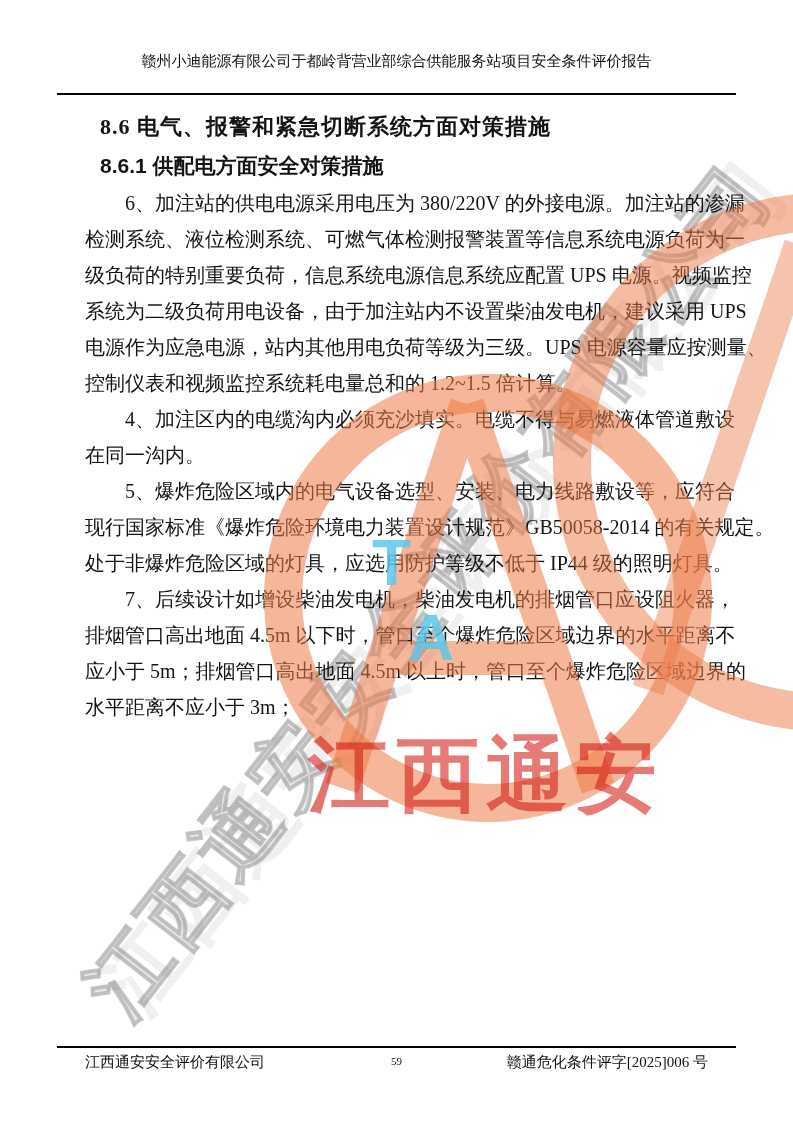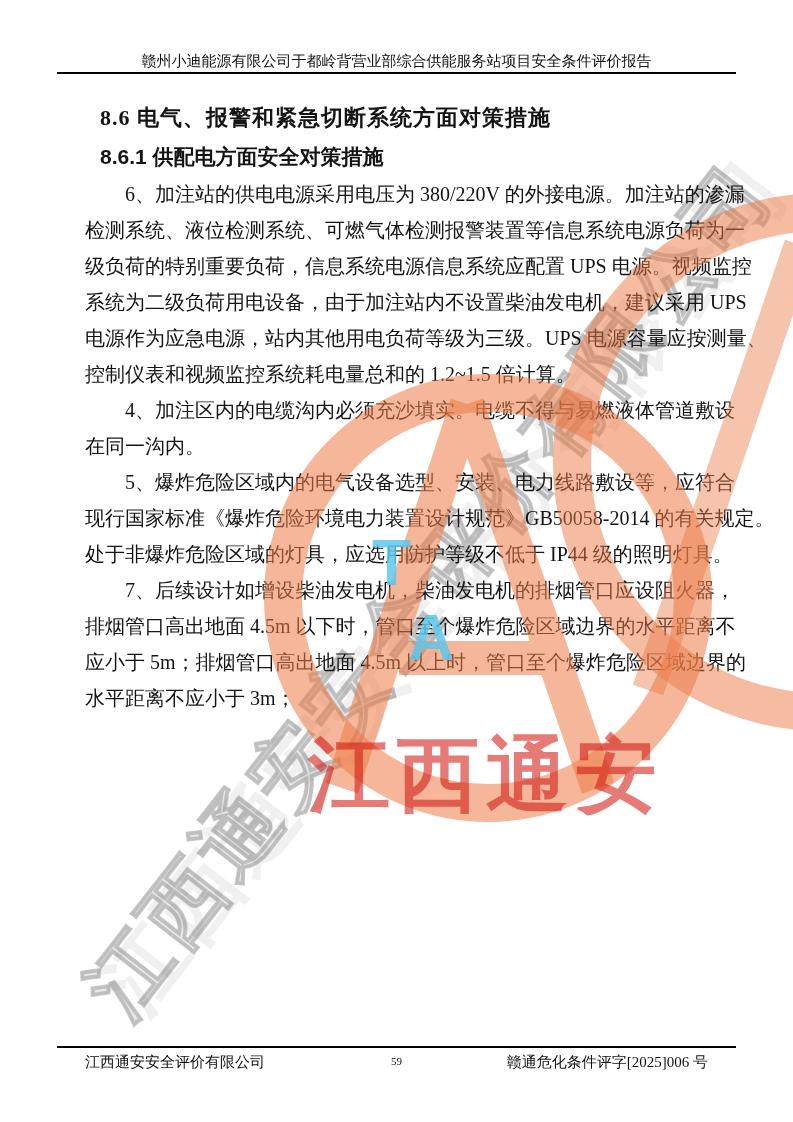--- a/index.html
+++ b/index.html
@@ -11,32 +11,32 @@
     overflow: hidden;
     font-family: "Liberation Serif", "DejaVu Serif", serif;
     color: #141414;
   }
   
   .doc-header {
     position: relative;
     z-index: 1;
     margin: 0 57px;
     padding-top: 50px;
-    padding-bottom: 0;
+    padding-bottom: 21px;
     border-bottom: 2px solid #000;
     text-align: center;
     font-size: 15px;
     line-height: 22px;
     color: #111;
   }
   
   .content {
     position: relative;
     z-index: 1;
-    margin-top: 28px;
+    margin-top: 16px;
     padding: 0 83px 0 85px;
   }
   .content .h1 {
     font-family: "Liberation Serif", "DejaVu Serif", serif;
     font-weight: bold;
     font-size: 22px;
     line-height: 32px;
     margin: 0 0 8px;
     padding-left: 15px;
     letter-spacing: 1px;

